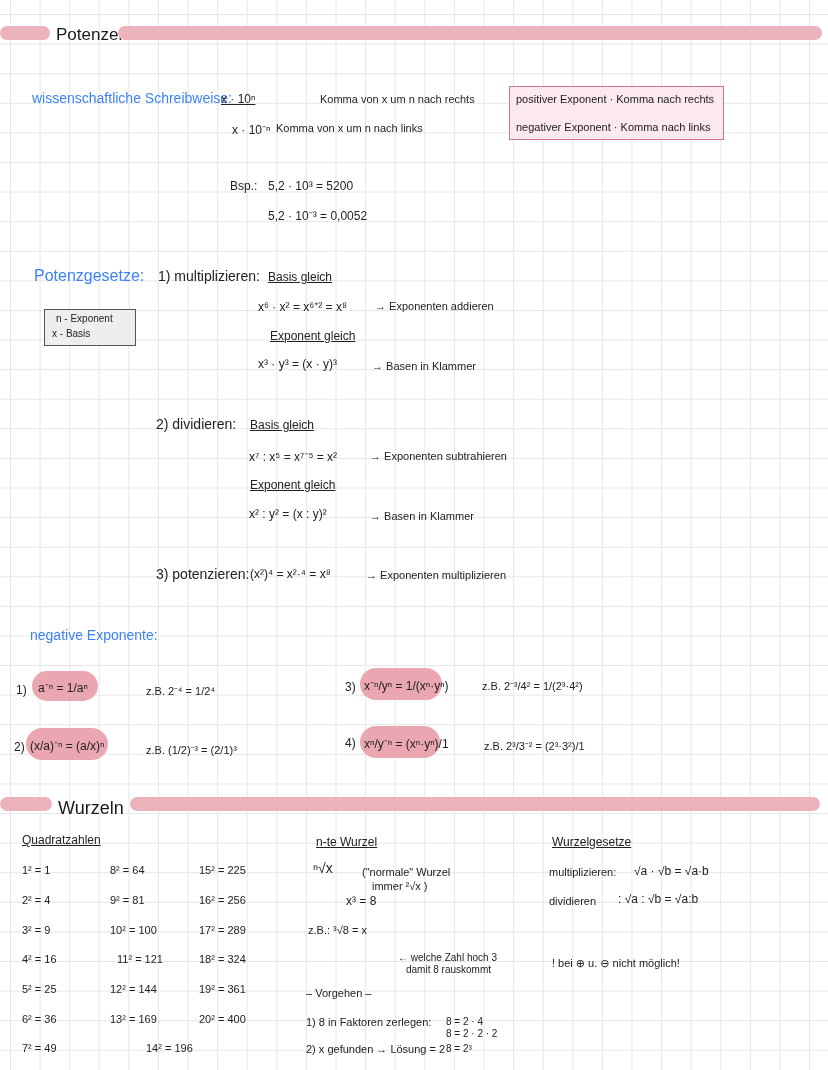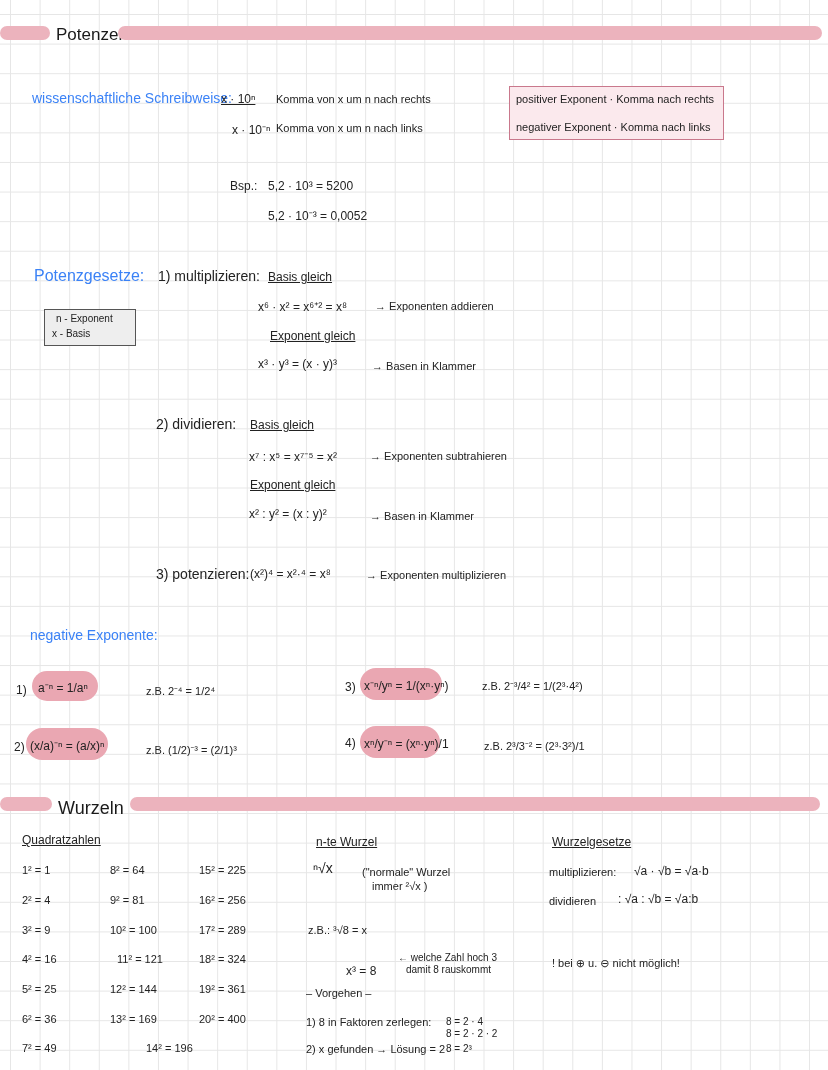--- a/index.html
+++ b/index.html
@@ -28,21 +28,21 @@
   </style>
 </head>
 <body>
 
 <div class="bar" style="left:0;top:26px;width:50px;"></div>
 <div class="abs h1" style="left:56px;top:25px;">Potenzen</div>
 <div class="bar" style="left:118px;top:26px;width:704px;"></div>
 
 <div class="abs pink l" style="left:32px;top:90px;">wissenschaftliche Schreibweise:</div>
 <div class="abs m" style="left:221px;top:92px;text-decoration:underline;">x · 10ⁿ</div>
-<div class="abs s" style="left:276px;top:93px;">Komma von x um n nach rechts</div>
+<div class="abs s" style="left:276px;top:93px;padding-left:44px;">Komma von x um n nach rechts</div>
 <div class="abs m" style="left:232px;top:121px;">x · 10⁻ⁿ</div>
 <div class="abs s" style="left:276px;top:122px;">Komma von x um n nach links</div>
 
 <div class="box-pink" style="left:509px;top:86px;width:213px;height:52px;"></div>
 <div class="abs s" style="left:516px;top:93px;">positiver Exponent · Komma nach rechts</div>
 <div class="abs s" style="left:516px;top:121px;">negativer Exponent · Komma nach links</div>
 
 <div class="abs m" style="left:230px;top:179px;">Bsp.:</div>
 <div class="abs m" style="left:268px;top:179px;">5,2 · 10³ = 5200</div>
 <div class="abs m" style="left:268px;top:207px;">5,2 · 10⁻³ = 0,0052</div>
@@ -124,21 +124,21 @@
   <div class="abs s" style="left:199px;top:953px;">18² = 324</div>
   <div class="abs s" style="left:199px;top:983px;">19² = 361</div>
   <div class="abs s" style="left:199px;top:1013px;">20² = 400</div>
 </div>
 
 <div class="abs m u" style="left:316px;top:835px;">n-te Wurzel</div>
 <div class="abs l" style="left:313px;top:860px;">ⁿ√x</div>
 <div class="abs s" style="left:362px;top:866px;">("normale" Wurzel</div>
 <div class="abs s" style="left:372px;top:880px;">immer ²√x )</div>
 <div class="abs s" style="left:308px;top:924px;">z.B.: ³√8 = x</div>
-<div class="abs m" style="left:346px;top:964px;text-align:center;">x³ = 8</div>
+<div class="abs m" style="left:346px;top:894px;text-align:center;">x³ = 8</div>
 <div class="abs s" style="left:398px;top:952px;font-size:10px;">← welche Zahl hoch 3</div>
 <div class="abs s" style="left:406px;top:964px;font-size:10px;">damit 8 rauskommt</div>
 <div class="abs s" style="left:306px;top:987px;">– Vorgehen –</div>
 <div class="abs s" style="left:306px;top:1016px;">1) 8 in Faktoren zerlegen:</div>
 <div class="abs s" style="left:446px;top:1016px;font-size:10px;">8 = 2 · 4</div>
 <div class="abs s" style="left:446px;top:1028px;font-size:10px;">8 = 2 · 2 · 2</div>
 <div class="abs s" style="left:306px;top:1043px;">2) x gefunden → Lösung = 2</div>
 <div class="abs s" style="left:446px;top:1043px;font-size:10px;">8 = 2³</div>
 
 <div class="abs m u" style="left:552px;top:835px;">Wurzelgesetze</div>

